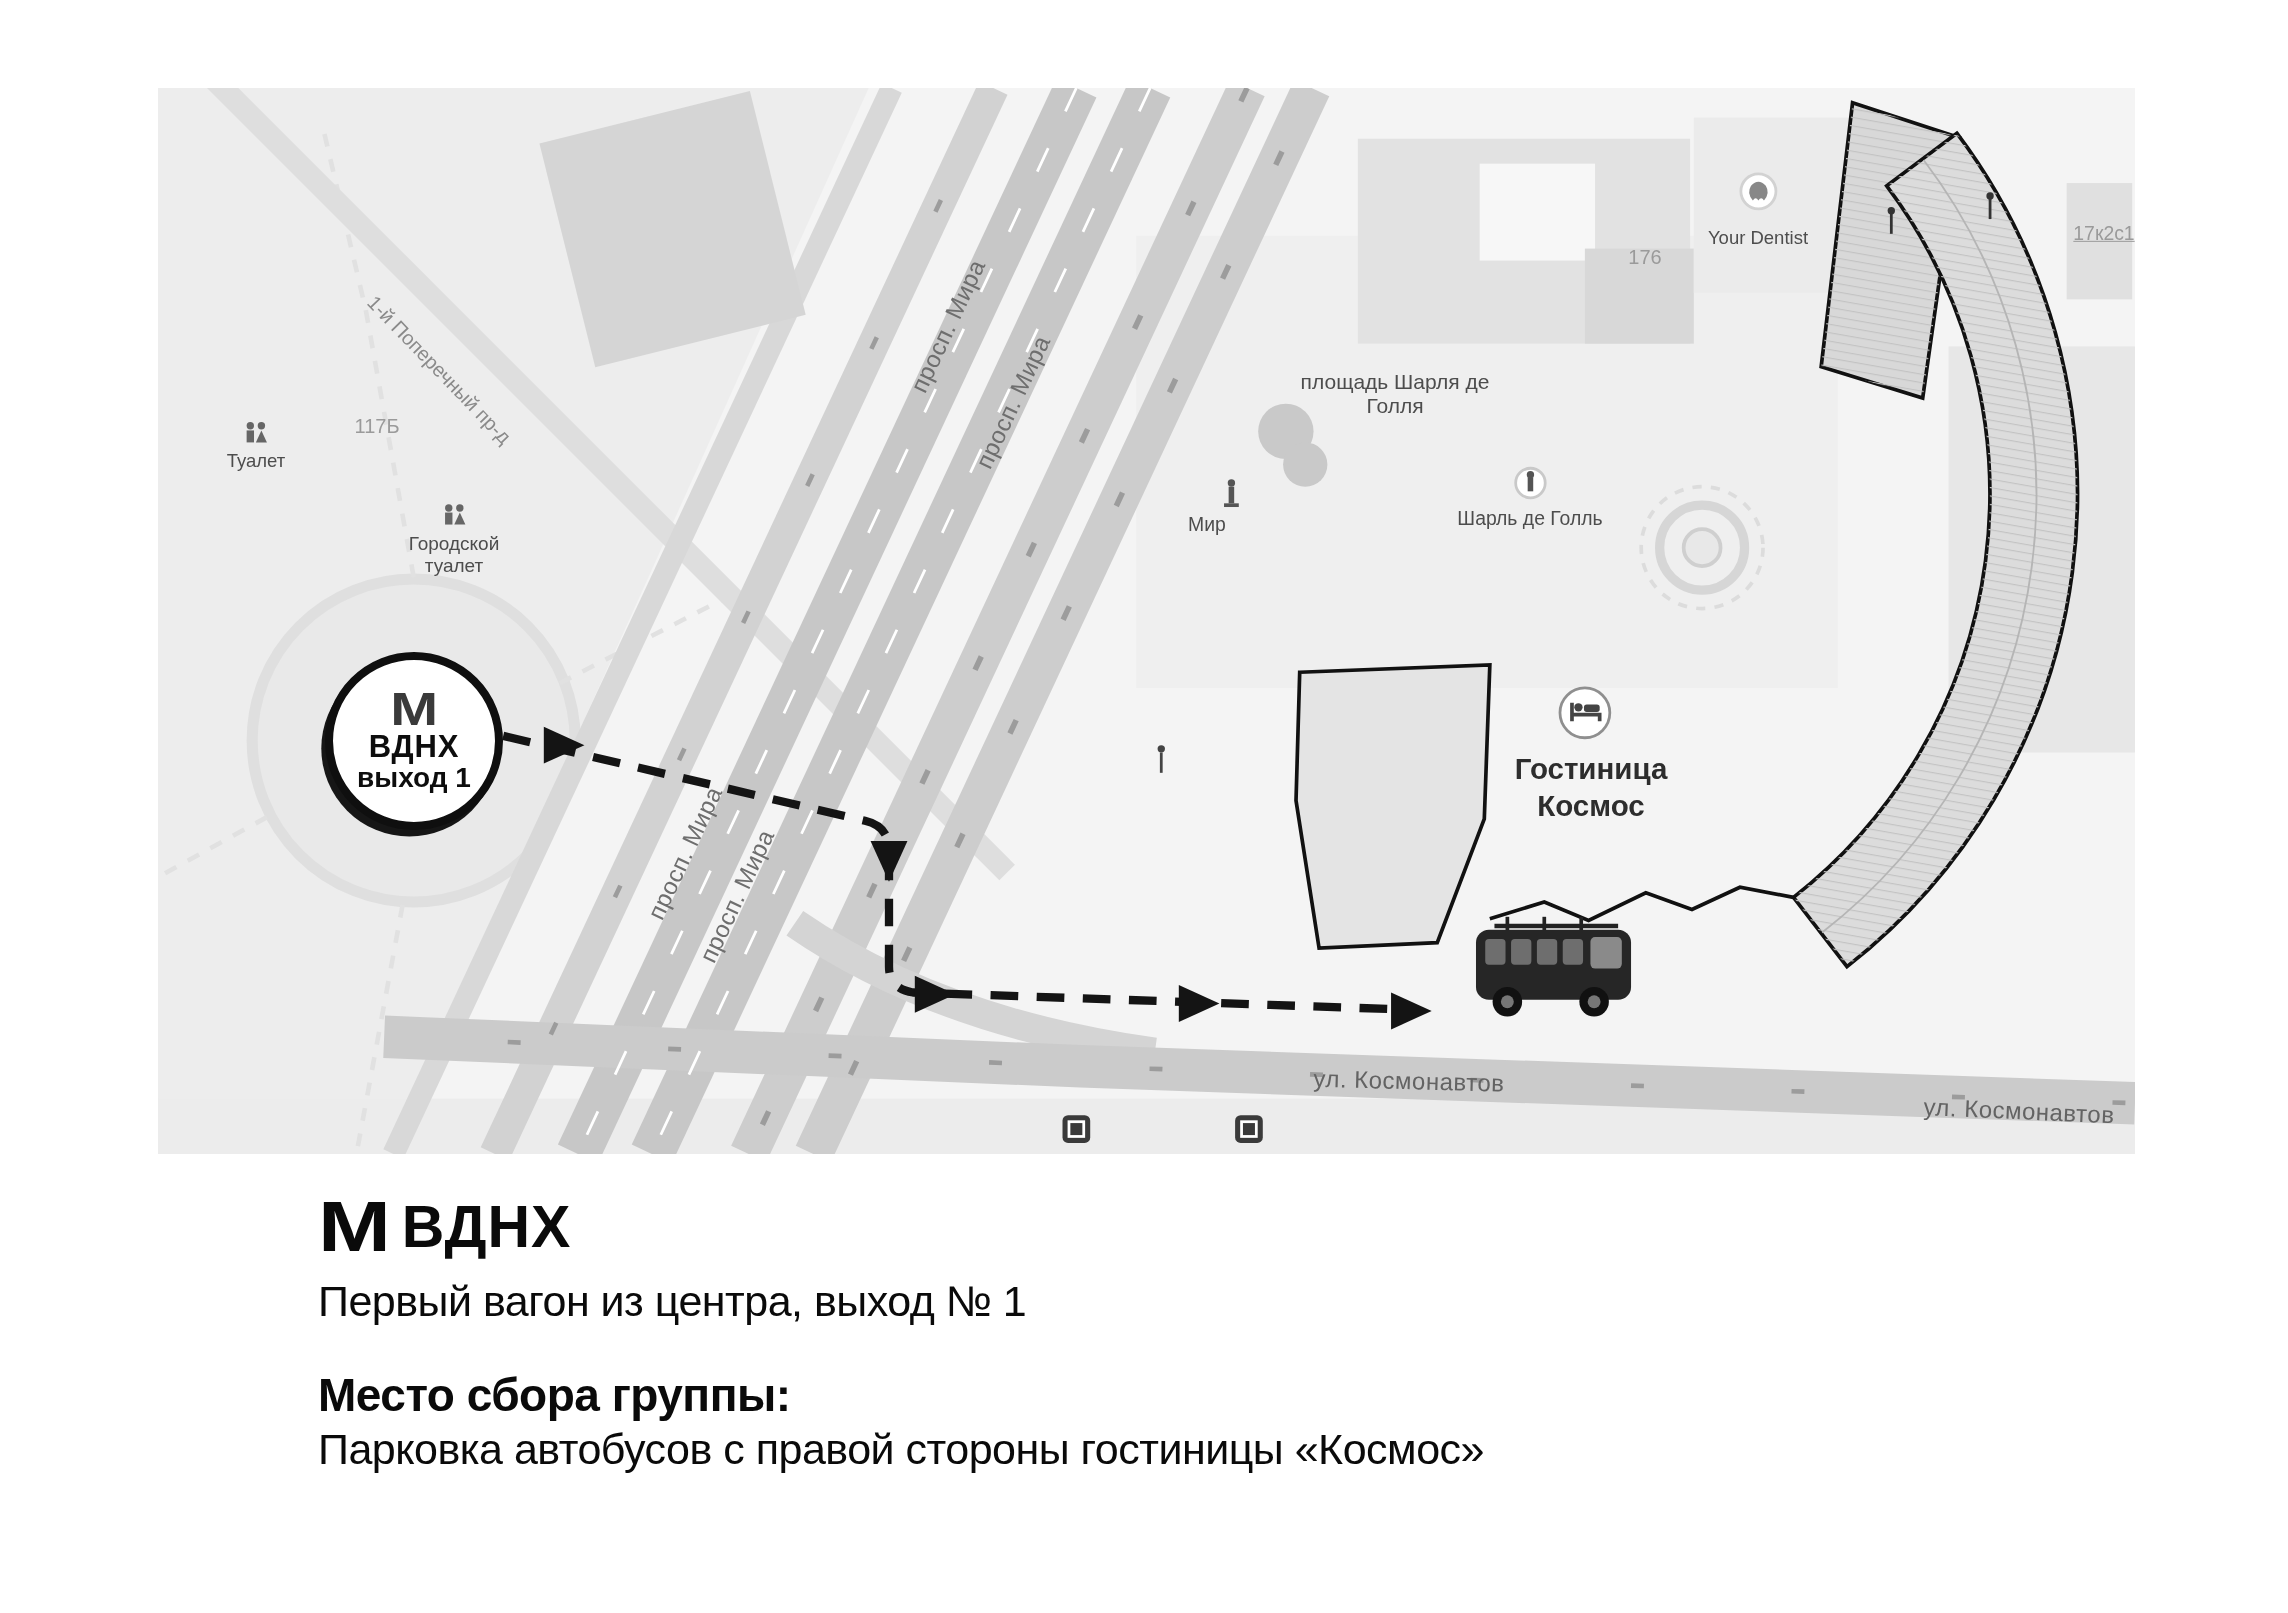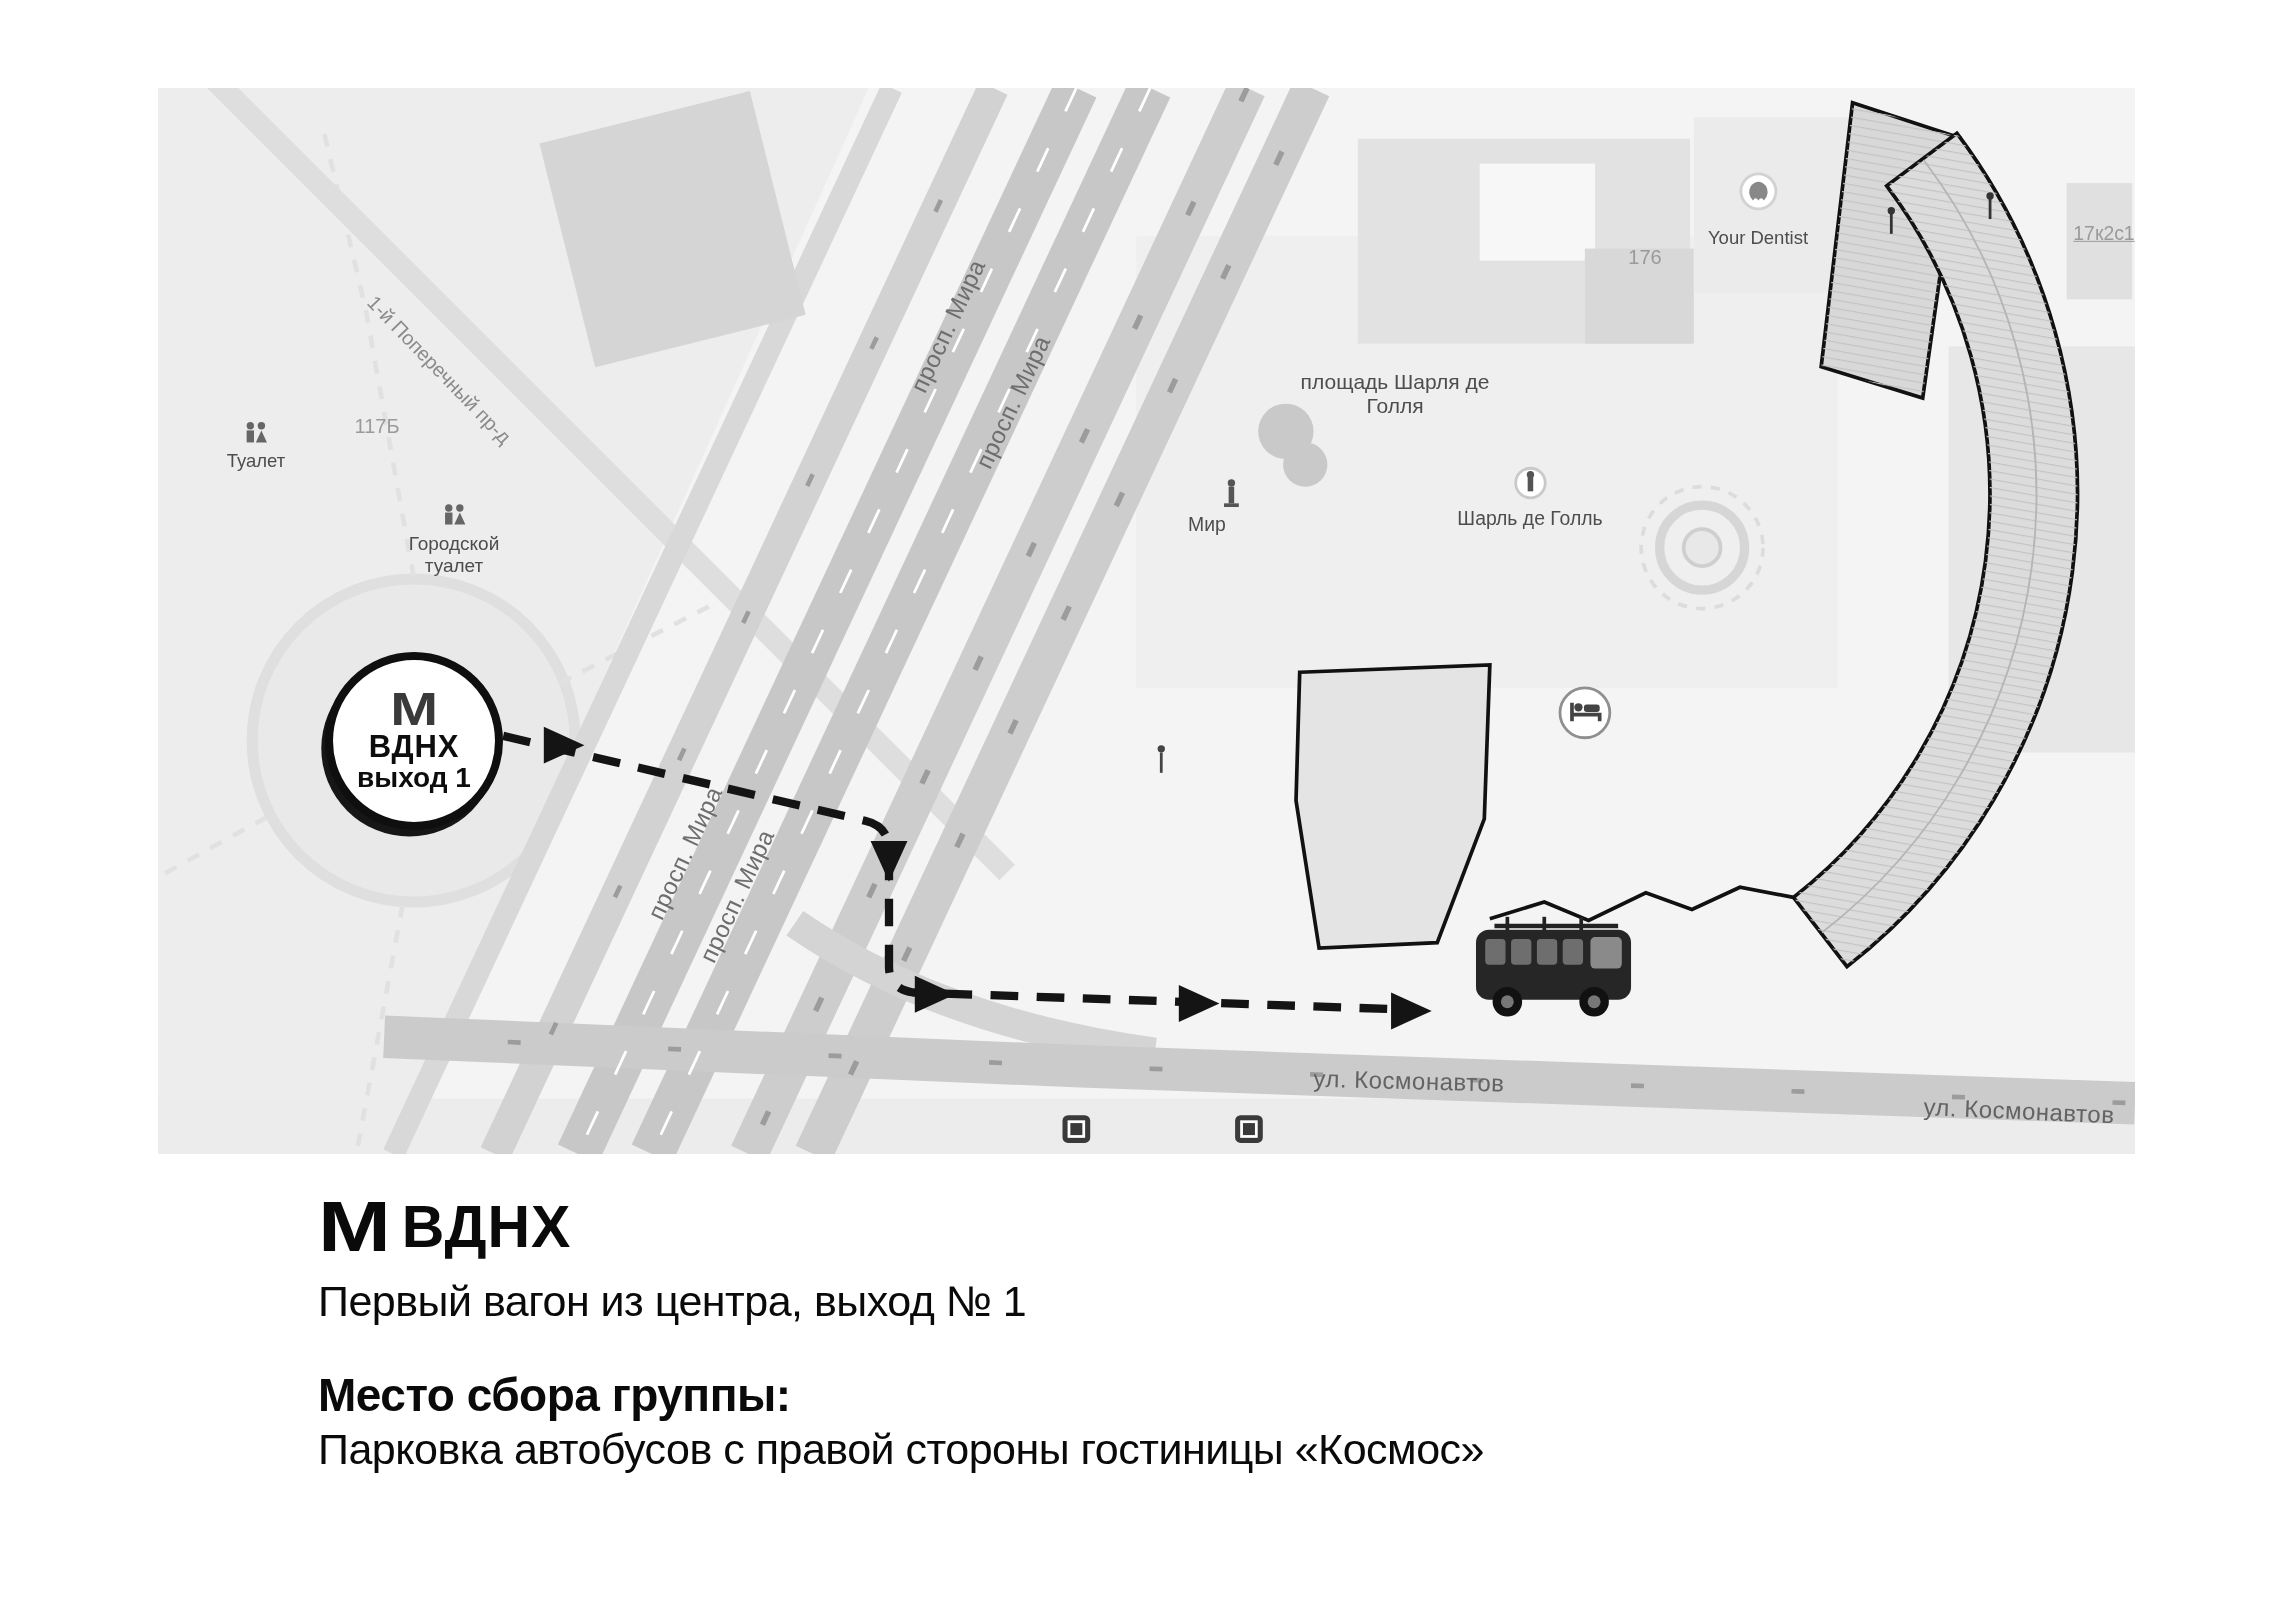--- a/index.html
+++ b/index.html
@@ -209,20 +209,21 @@
     <div class="lbl street rot-mira" style="left:527px;top:765px;">просп. Мира</div>
     <div class="lbl street rot-mira" style="left:579px;top:808px;">просп. Мира</div>
 
     <div class="lbl poi wrap" style="left:1237px;top:306px;width:194px;font-size:21px;">площадь Шарля де Голля</div>
     <div class="lbl poi" style="left:1049px;top:436px;">Мир</div>
     <div class="lbl poi" style="left:1372px;top:430px;">Шарль де Голль</div>
     <div class="lbl poi" style="left:1600px;top:144px;font-size:18.5px;margin-top:6px;">Your Dentist</div>
     <div class="lbl housenum" style="left:1487px;top:169px;">176</div>
     <div class="lbl housenum" style="left:1946px;top:145px;font-size:19.4px;text-decoration:underline;">17к2с1</div>
 
+    <div class="lbl hotel-lbl wrap" style="left:1433px;top:700px;width:212px;">Гостиница Космос</div>
 
     <div class="lbl street rot-kos1" style="left:1251px;top:993px;color:#636363;">ул. Космонавтов</div>
     <div class="lbl street rot-kos2" style="left:1861px;top:1023px;color:#636363;">ул. Космонавтов</div>
 
     <div class="metro-marker">
       <div class="metro-circle">
         <div class="metro-m">М</div>
         <div class="metro-station-name">ВДНХ</div>
         <div class="metro-exit">выход 1</div>
       </div>

